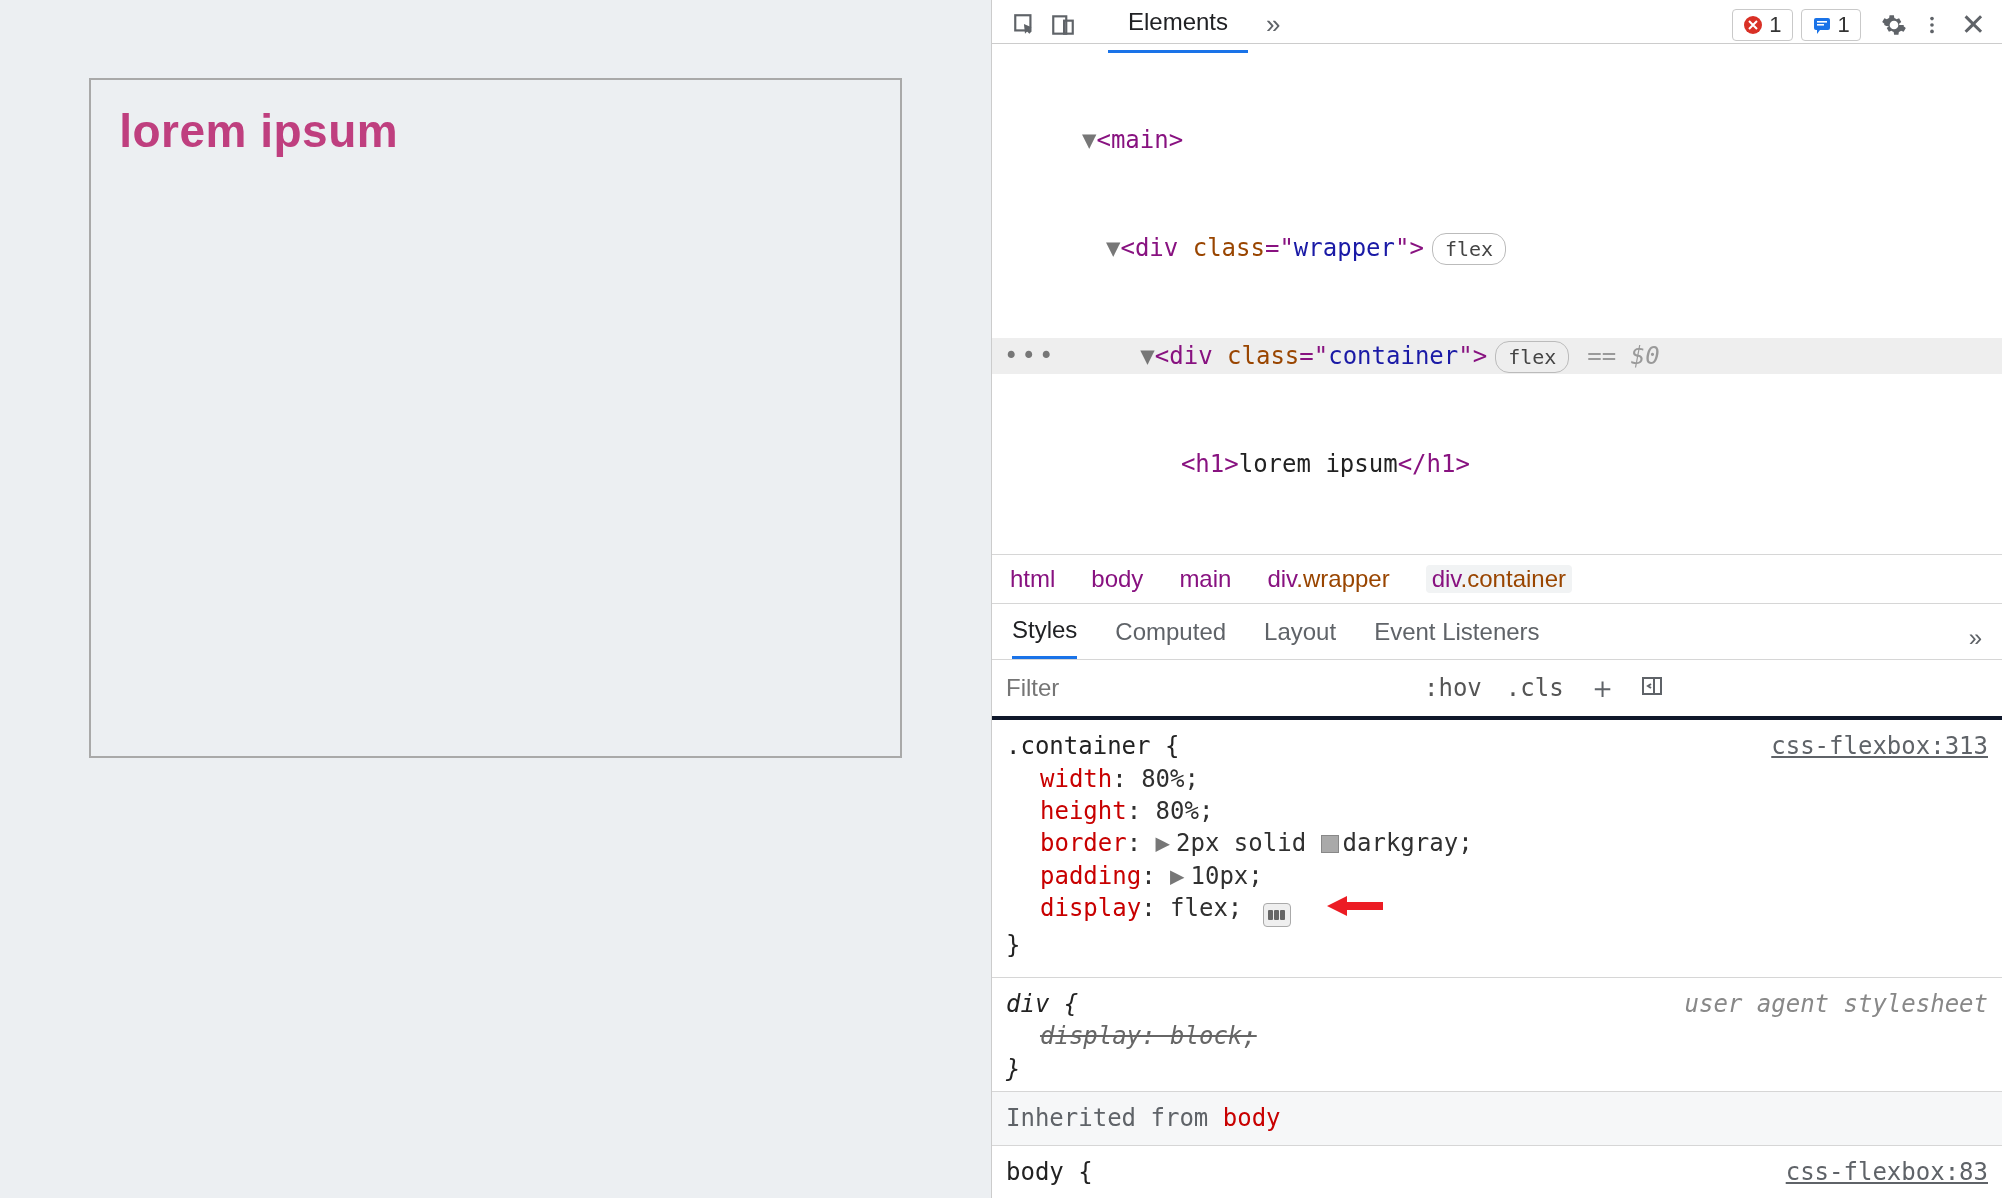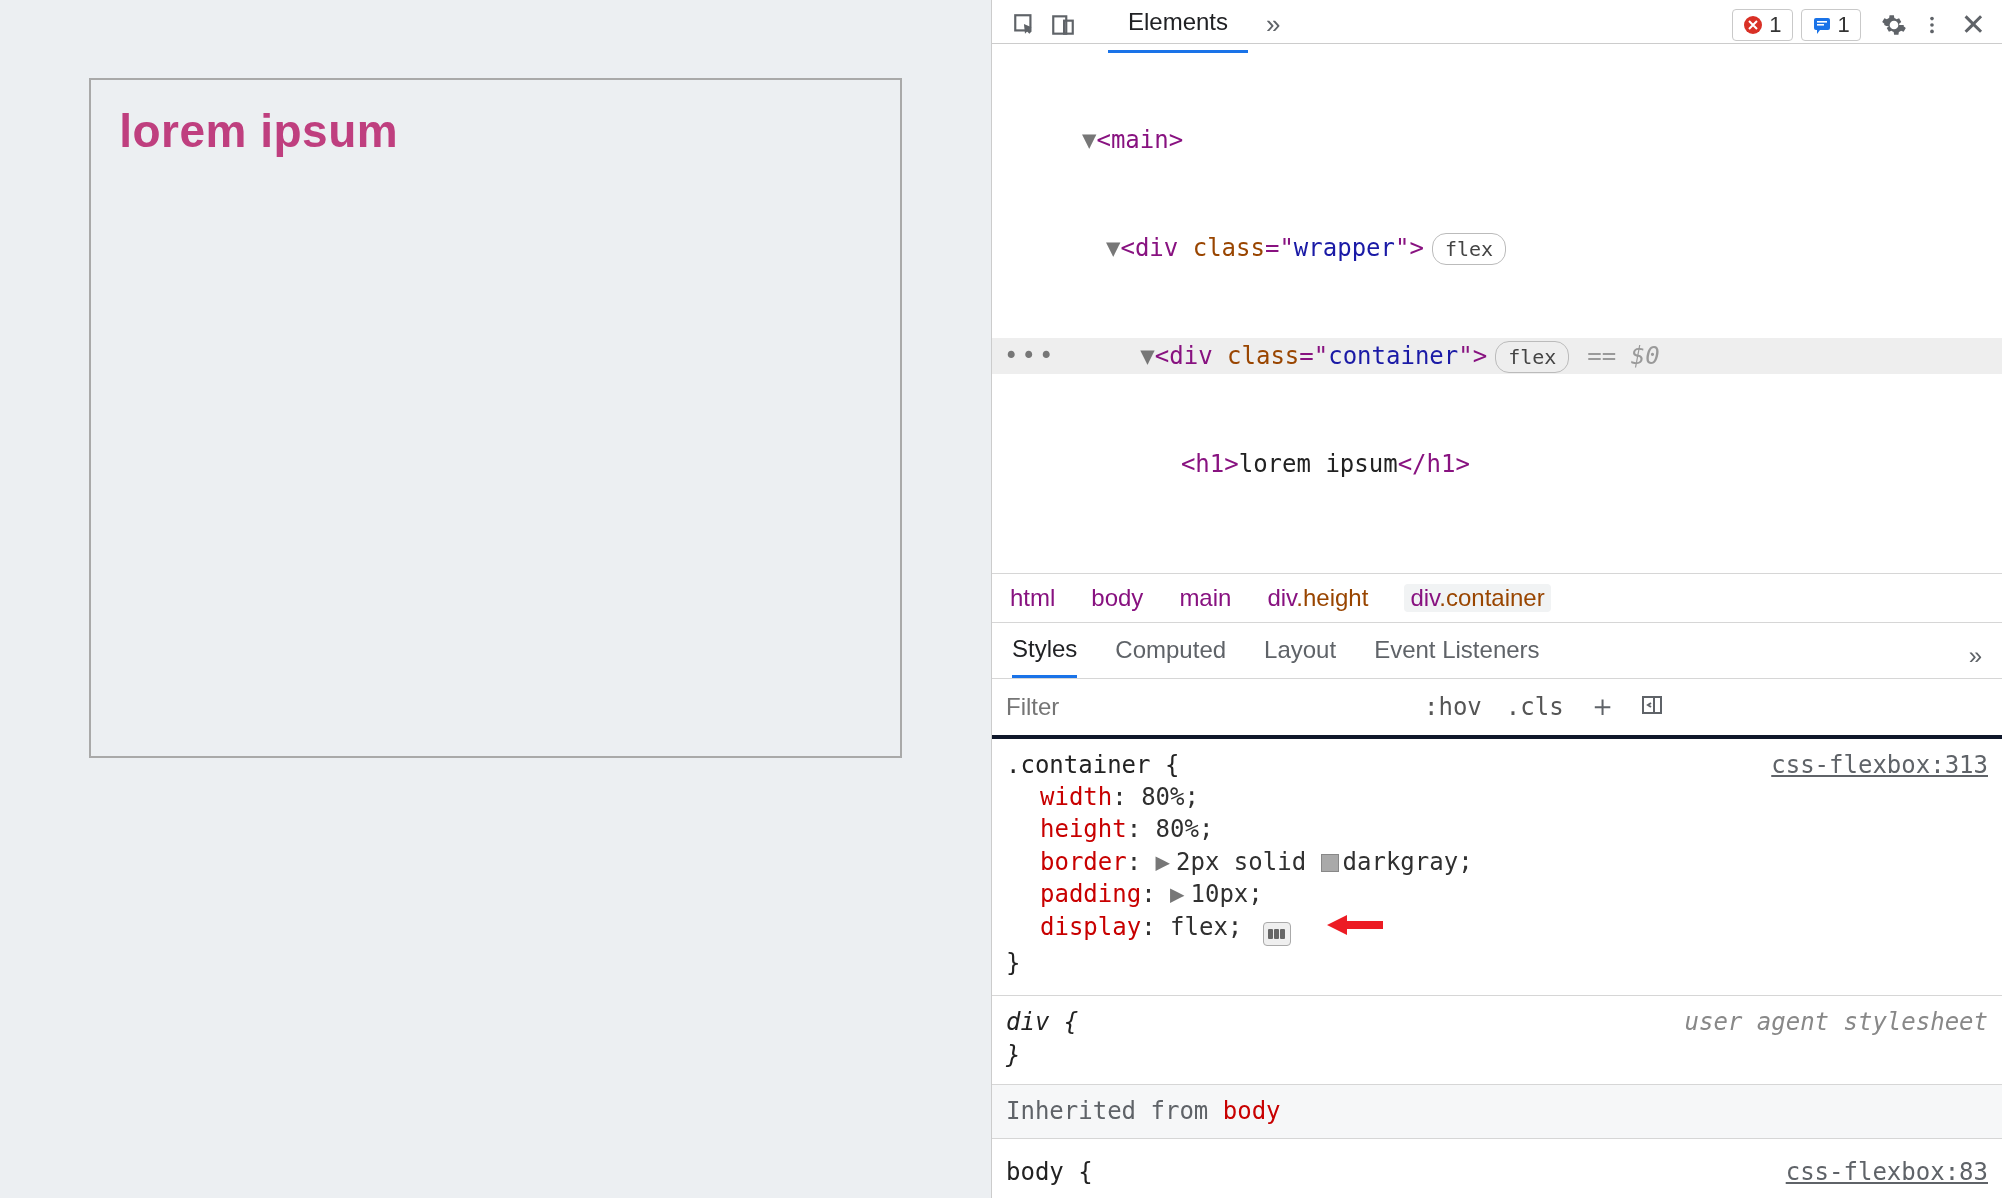--- a/index.html
+++ b/index.html
@@ -56,21 +56,21 @@
 .prop { color:#c80000; }
 .valc { color:#303030; }
 .decl { padding-left:34px; }
 .tri { color:#777; margin:0 6px 0 0; }
 .swatch { display:inline-block; width:18px; height:18px; border:1px solid #888; background:#a9a9a9; vertical-align:-2px; margin-right:4px; }
 .flex-ic-sm { display:inline-flex; width:28px; height:24px; border:1px solid #aaa; border-radius:4px; vertical-align:-4px; align-items:center; justify-content:center; margin-left:6px; background:#efefef; font-size:14px; gap:1px; }
 .flex-ic-sm span { width:5px; height:10px; background:#666; border-radius:1px; display:inline-block; }
 .arrow { display:inline-block; margin-left:22px; vertical-align:-4px; }
 .ovr { text-decoration:line-through; font-style:italic; color:#666; }
 .sep { border-top:1px solid #d6d6d6; margin:10px -14px; }
-.inh { font-size:24px; color:#5f6368; background:#f6f7f8; margin:7px -14px; padding:10px 14px; border-top:1px solid #d6d6d6; border-bottom:1px solid #d6d6d6; }
+.inh { font-size:24px; color:#5f6368; background:#f6f7f8; margin:0 -14px; padding:10px 14px; border-top:1px solid #d6d6d6; border-bottom:1px solid #d6d6d6; }
 .inh .bd { color:#c80000; font-family:Menlo,Consolas,monospace; }
 .cut { color:#222; padding-top:10px; display:flex; justify-content:space-between; }
 .cut .srcr { color:#5f6368; text-decoration:underline; }
 </style>
 </head>
 <body>
 
 <div class="page-left">
   <div class="box">
     <h1>lorem ipsum</h1>
@@ -136,21 +136,21 @@
     </div>
     <div class="row4">  <span class="tag">&lt;h1&gt;</span><span>lorem ipsum</span><span class="tag">&lt;/h1&gt;</span></div>
     
     
   </div>
 
   <div class="crumbs">
     <span><span class="tag-name">html</span></span>
     <span><span class="tag-name">body</span></span>
     <span><span class="tag-name">main</span></span>
-    <span><span class="tag-name">div</span><span class="cls-name">.height</span></span>
+    <span><span class="tag-name">div</span><span class="cls-name">.wrapper</span></span>
     <span class="sel"><span class="tag-name">div</span><span class="cls-name">.container</span></span>
   </div>
 
   <div class="subtabs">
     <div class="st active">Styles</div>
     <div class="st">Computed</div>
     <div class="st">Layout</div>
     <div class="st">Event Listeners</div>
     <div class="rmore">»</div>
   </div>
@@ -190,20 +190,21 @@
         </span>
       </div>
       <div>}</div>
     </div>
 
     <div class="sep"></div>
 
     <div class="rule" style="font-style:italic">
       <span class="srcfile it">user agent stylesheet</span>
       <div class="sel-c">div {</div>
+      <div class="decl ovr">display: block;</div>
       <div>}</div>
     </div>
 
     <div class="inh">
       <span>Inherited from </span><span class="bd">body</span>
     </div>
 
     <div class="cut">
       <span>body {</span>
       <span class="srcr">css-flexbox:83</span>

